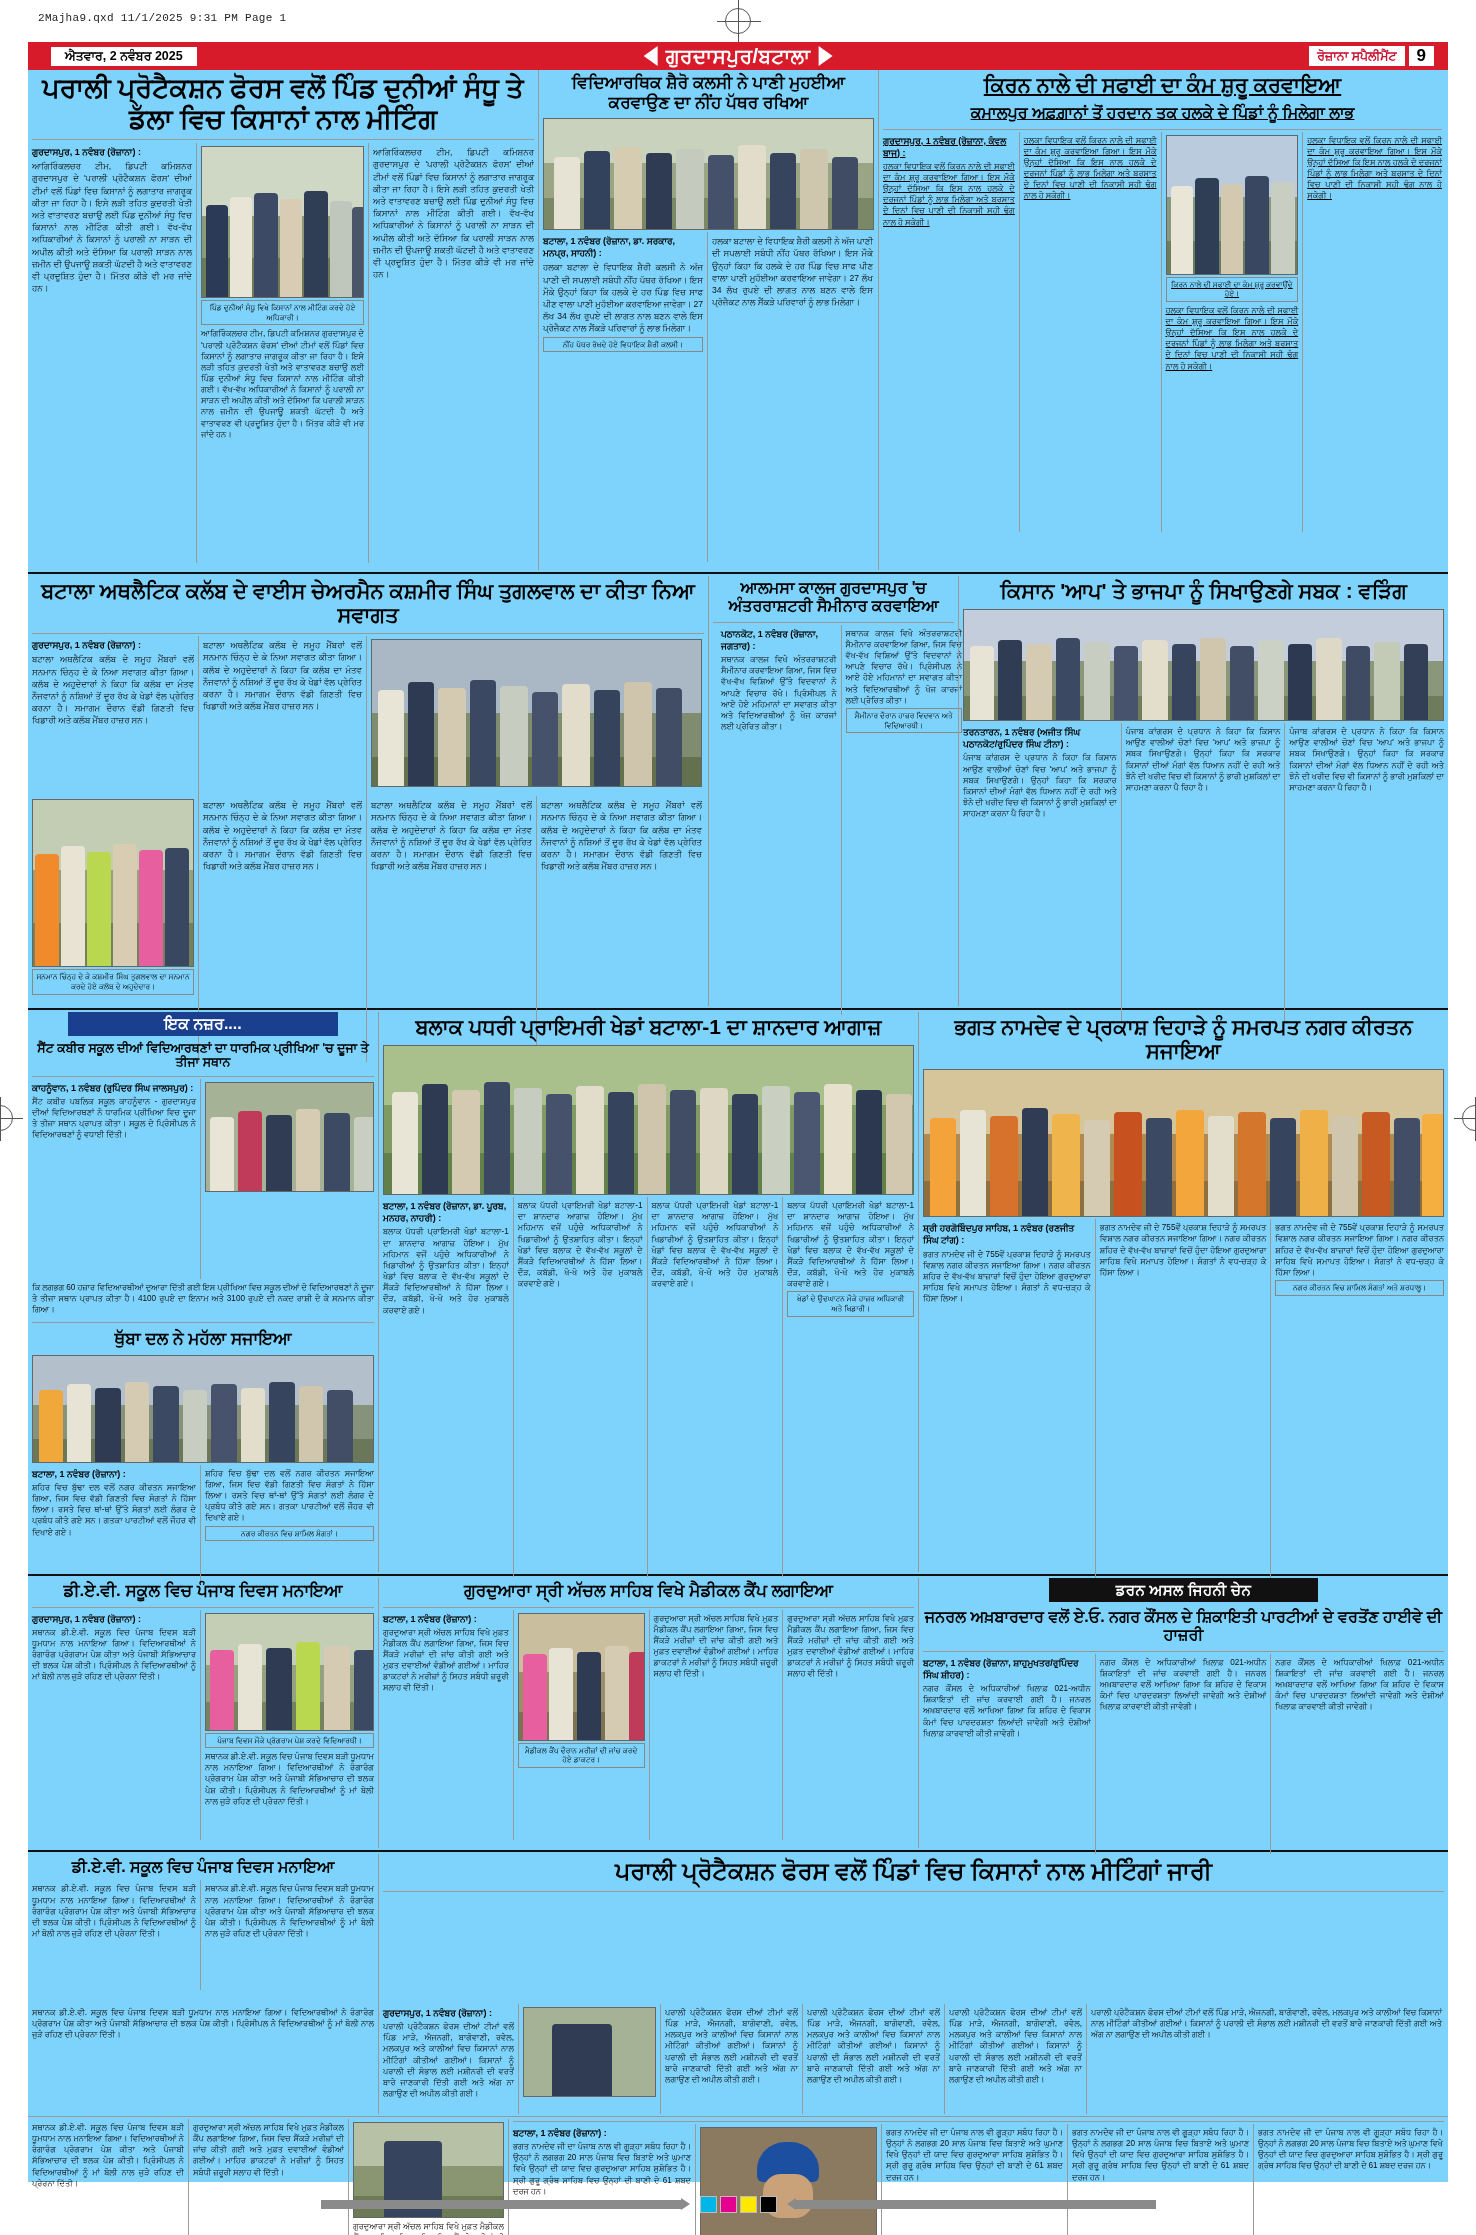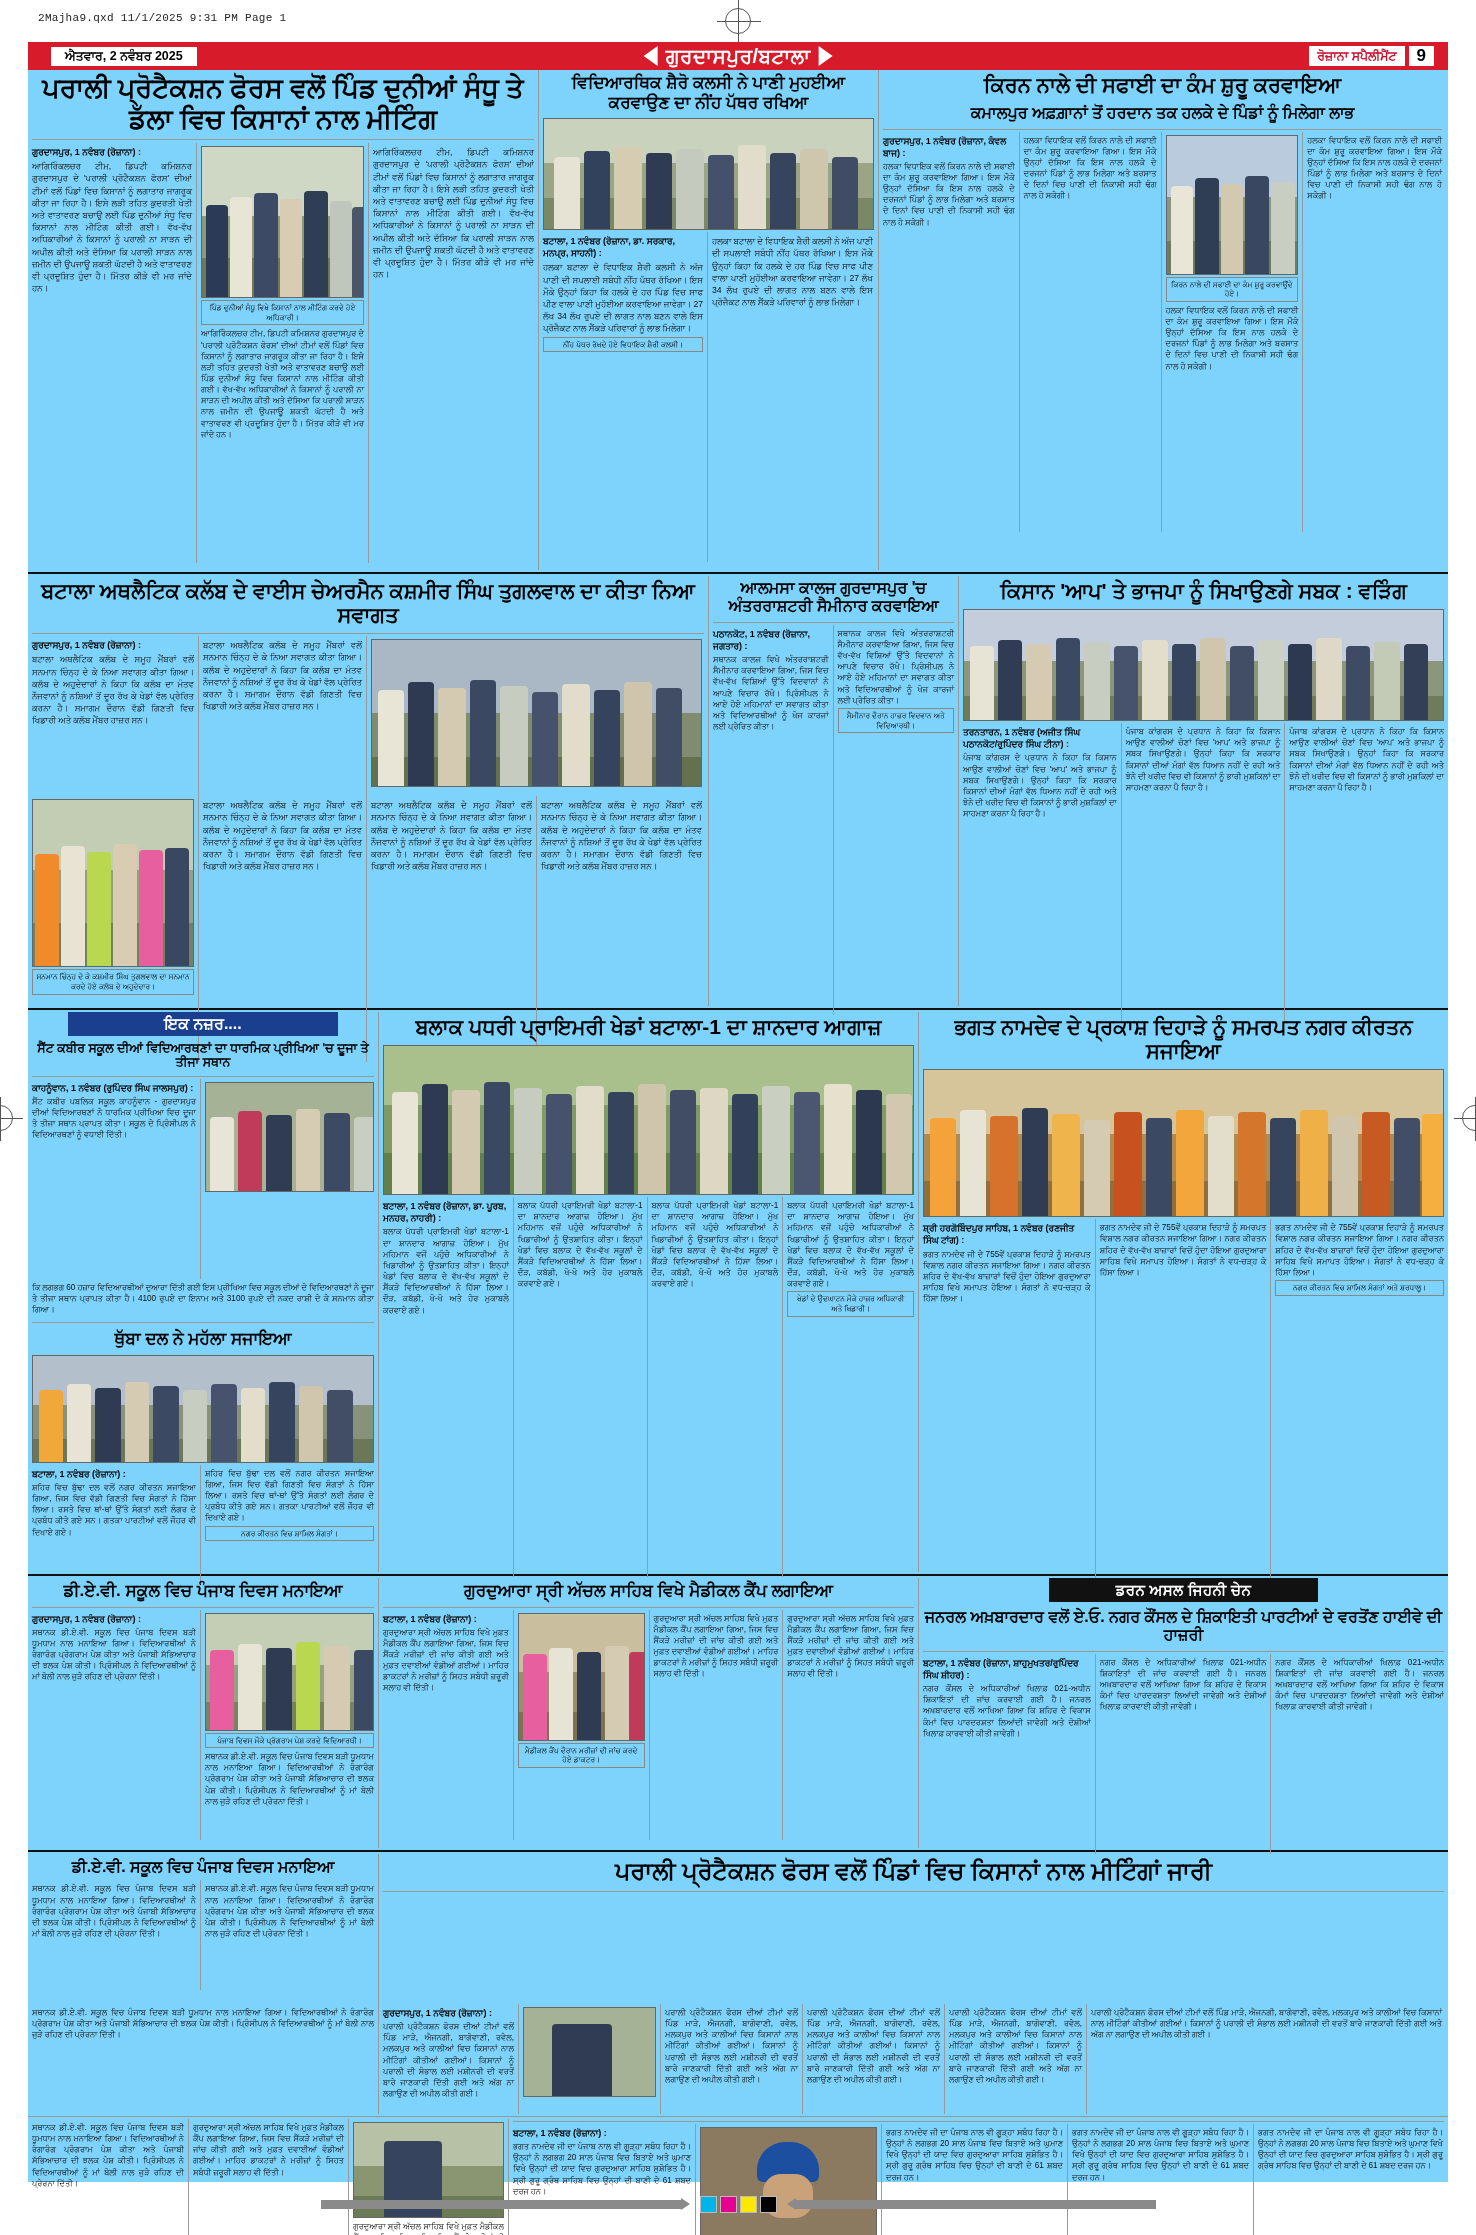--- a/index.html
+++ b/index.html
@@ -206,21 +206,21 @@
           <div class="dline">ਬਟਾਲਾ, 1 ਨਵੰਬਰ (ਰੋਜ਼ਾਨਾ, ਡਾ. ਸਰਕਾਰ, ਮਨਪ੍ਰ, ਸਾਹਨੀ) :</div>
           <div class="txt">ਹਲਕਾ ਬਟਾਲਾ ਦੇ ਵਿਧਾਇਕ ਸ਼ੈਰੀ ਕਲਸੀ ਨੇ ਅੱਜ ਪਾਣੀ ਦੀ ਸਪਲਾਈ ਸਬੰਧੀ ਨੀਂਹ ਪੱਥਰ ਰੱਖਿਆ। ਇਸ ਮੌਕੇ ਉਨ੍ਹਾਂ ਕਿਹਾ ਕਿ ਹਲਕੇ ਦੇ ਹਰ ਪਿੰਡ ਵਿਚ ਸਾਫ ਪੀਣ ਵਾਲਾ ਪਾਣੀ ਮੁਹੱਈਆ ਕਰਵਾਇਆ ਜਾਵੇਗਾ। 27 ਲੱਖ 34 ਲੱਖ ਰੁਪਏ ਦੀ ਲਾਗਤ ਨਾਲ ਬਣਨ ਵਾਲੇ ਇਸ ਪ੍ਰੋਜੈਕਟ ਨਾਲ ਸੈਂਕੜੇ ਪਰਿਵਾਰਾਂ ਨੂੰ ਲਾਭ ਮਿਲੇਗਾ।</div>
           <div class="cap">ਨੀਂਹ ਪੱਥਰ ਰੱਖਦੇ ਹੋਏ ਵਿਧਾਇਕ ਸ਼ੈਰੀ ਕਲਸੀ।</div>
         </div>
         <div style="width:170px;" class="body-col vrule">
           <div class="txt">ਹਲਕਾ ਬਟਾਲਾ ਦੇ ਵਿਧਾਇਕ ਸ਼ੈਰੀ ਕਲਸੀ ਨੇ ਅੱਜ ਪਾਣੀ ਦੀ ਸਪਲਾਈ ਸਬੰਧੀ ਨੀਂਹ ਪੱਥਰ ਰੱਖਿਆ। ਇਸ ਮੌਕੇ ਉਨ੍ਹਾਂ ਕਿਹਾ ਕਿ ਹਲਕੇ ਦੇ ਹਰ ਪਿੰਡ ਵਿਚ ਸਾਫ ਪੀਣ ਵਾਲਾ ਪਾਣੀ ਮੁਹੱਈਆ ਕਰਵਾਇਆ ਜਾਵੇਗਾ। 27 ਲੱਖ 34 ਲੱਖ ਰੁਪਏ ਦੀ ਲਾਗਤ ਨਾਲ ਬਣਨ ਵਾਲੇ ਇਸ ਪ੍ਰੋਜੈਕਟ ਨਾਲ ਸੈਂਕੜੇ ਪਰਿਵਾਰਾਂ ਨੂੰ ਲਾਭ ਮਿਲੇਗਾ।</div>
         </div>
       </div>
     </div>
 
-    <div style="width:568px;" class="vrule">
+    <div style="width:568px;text-decoration:underline;" class="vrule">
       <div class="hl lg">ਕਿਰਨ ਨਾਲੇ ਦੀ ਸਫਾਈ ਦਾ ਕੰਮ ਸ਼ੁਰੂ ਕਰਵਾਇਆ</div>
       <div class="hl sm" style="font-weight:bold;">ਕਮਾਲਪੁਰ ਅਫ਼ਗ਼ਾਨਾਂ ਤੋਂ ਹਰਦਾਨ ਤਕ ਹਲਕੇ ਦੇ ਪਿੰਡਾਂ ਨੂੰ ਮਿਲੇਗਾ ਲਾਭ</div>
       <div class="hrule" style="margin:2px 4px;"></div>
       <div class="row" style="height:400px;">
         <div style="width:140px;" class="body-col">
           <div class="dline">ਗੁਰਦਾਸਪੁਰ, 1 ਨਵੰਬਰ (ਰੋਜ਼ਾਨਾ, ਕੰਵਲ ਬਾਜ) :</div>
           <div class="txt tight">ਹਲਕਾ ਵਿਧਾਇਕ ਵਲੋਂ ਕਿਰਨ ਨਾਲੇ ਦੀ ਸਫਾਈ ਦਾ ਕੰਮ ਸ਼ੁਰੂ ਕਰਵਾਇਆ ਗਿਆ। ਇਸ ਮੌਕੇ ਉਨ੍ਹਾਂ ਦੱਸਿਆ ਕਿ ਇਸ ਨਾਲ ਹਲਕੇ ਦੇ ਦਰਜਨਾਂ ਪਿੰਡਾਂ ਨੂੰ ਲਾਭ ਮਿਲੇਗਾ ਅਤੇ ਬਰਸਾਤ ਦੇ ਦਿਨਾਂ ਵਿਚ ਪਾਣੀ ਦੀ ਨਿਕਾਸੀ ਸਹੀ ਢੰਗ ਨਾਲ ਹੋ ਸਕੇਗੀ।</div>
         </div>
         <div style="width:142px;" class="body-col vrule">
           <div class="txt tight">ਹਲਕਾ ਵਿਧਾਇਕ ਵਲੋਂ ਕਿਰਨ ਨਾਲੇ ਦੀ ਸਫਾਈ ਦਾ ਕੰਮ ਸ਼ੁਰੂ ਕਰਵਾਇਆ ਗਿਆ। ਇਸ ਮੌਕੇ ਉਨ੍ਹਾਂ ਦੱਸਿਆ ਕਿ ਇਸ ਨਾਲ ਹਲਕੇ ਦੇ ਦਰਜਨਾਂ ਪਿੰਡਾਂ ਨੂੰ ਲਾਭ ਮਿਲੇਗਾ ਅਤੇ ਬਰਸਾਤ ਦੇ ਦਿਨਾਂ ਵਿਚ ਪਾਣੀ ਦੀ ਨਿਕਾਸੀ ਸਹੀ ਢੰਗ ਨਾਲ ਹੋ ਸਕੇਗੀ।</div>
@@ -296,21 +296,21 @@
         </div>
         <div style="width:170px;" class="body-col vrule">
           <div class="txt">ਬਟਾਲਾ ਅਥਲੈਟਿਕ ਕਲੱਬ ਦੇ ਸਮੂਹ ਮੈਂਬਰਾਂ ਵਲੋਂ ਸਨਮਾਨ ਚਿੰਨ੍ਹ ਦੇ ਕੇ ਨਿਆ ਸਵਾਗਤ ਕੀਤਾ ਗਿਆ। ਕਲੱਬ ਦੇ ਅਹੁਦੇਦਾਰਾਂ ਨੇ ਕਿਹਾ ਕਿ ਕਲੱਬ ਦਾ ਮੰਤਵ ਨੌਜਵਾਨਾਂ ਨੂੰ ਨਸ਼ਿਆਂ ਤੋਂ ਦੂਰ ਰੱਖ ਕੇ ਖੇਡਾਂ ਵੱਲ ਪ੍ਰੇਰਿਤ ਕਰਨਾ ਹੈ। ਸਮਾਗਮ ਦੌਰਾਨ ਵੱਡੀ ਗਿਣਤੀ ਵਿਚ ਖਿਡਾਰੀ ਅਤੇ ਕਲੱਬ ਮੈਂਬਰ ਹਾਜ਼ਰ ਸਨ।</div>
         </div>
       </div>
     </div>
 
     <div style="width:250px;" class="vrule">
       <div class="hl sm">ਆਲਮਸਾ ਕਾਲਜ ਗੁਰਦਾਸਪੁਰ 'ਚ ਅੰਤਰਰਾਸ਼ਟਰੀ ਸੈਮੀਨਾਰ ਕਰਵਾਇਆ</div>
       <div class="hrule" style="margin:2px 4px;"></div>
-      <div class="row" style="height:390px;">
+      <div class="row" style="height:390px;margin-left:8px;">
         <div style="width:124px;" class="body-col">
           <div class="dline">ਪਠਾਨਕੋਟ, 1 ਨਵੰਬਰ (ਰੋਜ਼ਾਨਾ, ਜਗਤਾਰ) :</div>
           <div class="txt tight">ਸਥਾਨਕ ਕਾਲਜ ਵਿਖੇ ਅੰਤਰਰਾਸ਼ਟਰੀ ਸੈਮੀਨਾਰ ਕਰਵਾਇਆ ਗਿਆ, ਜਿਸ ਵਿਚ ਵੱਖ-ਵੱਖ ਵਿਸ਼ਿਆਂ ਉੱਤੇ ਵਿਦਵਾਨਾਂ ਨੇ ਆਪਣੇ ਵਿਚਾਰ ਰੱਖੇ। ਪ੍ਰਿੰਸੀਪਲ ਨੇ ਆਏ ਹੋਏ ਮਹਿਮਾਨਾਂ ਦਾ ਸਵਾਗਤ ਕੀਤਾ ਅਤੇ ਵਿਦਿਆਰਥੀਆਂ ਨੂੰ ਖੋਜ ਕਾਰਜਾਂ ਲਈ ਪ੍ਰੇਰਿਤ ਕੀਤਾ।</div>
         </div>
         <div style="width:126px;" class="body-col vrule">
           <div class="txt tight">ਸਥਾਨਕ ਕਾਲਜ ਵਿਖੇ ਅੰਤਰਰਾਸ਼ਟਰੀ ਸੈਮੀਨਾਰ ਕਰਵਾਇਆ ਗਿਆ, ਜਿਸ ਵਿਚ ਵੱਖ-ਵੱਖ ਵਿਸ਼ਿਆਂ ਉੱਤੇ ਵਿਦਵਾਨਾਂ ਨੇ ਆਪਣੇ ਵਿਚਾਰ ਰੱਖੇ। ਪ੍ਰਿੰਸੀਪਲ ਨੇ ਆਏ ਹੋਏ ਮਹਿਮਾਨਾਂ ਦਾ ਸਵਾਗਤ ਕੀਤਾ ਅਤੇ ਵਿਦਿਆਰਥੀਆਂ ਨੂੰ ਖੋਜ ਕਾਰਜਾਂ ਲਈ ਪ੍ਰੇਰਿਤ ਕੀਤਾ।</div>
           <div class="cap">ਸੈਮੀਨਾਰ ਦੌਰਾਨ ਹਾਜ਼ਰ ਵਿਦਵਾਨ ਅਤੇ ਵਿਦਿਆਰਥੀ।</div>
         </div>
       </div>
     </div>

